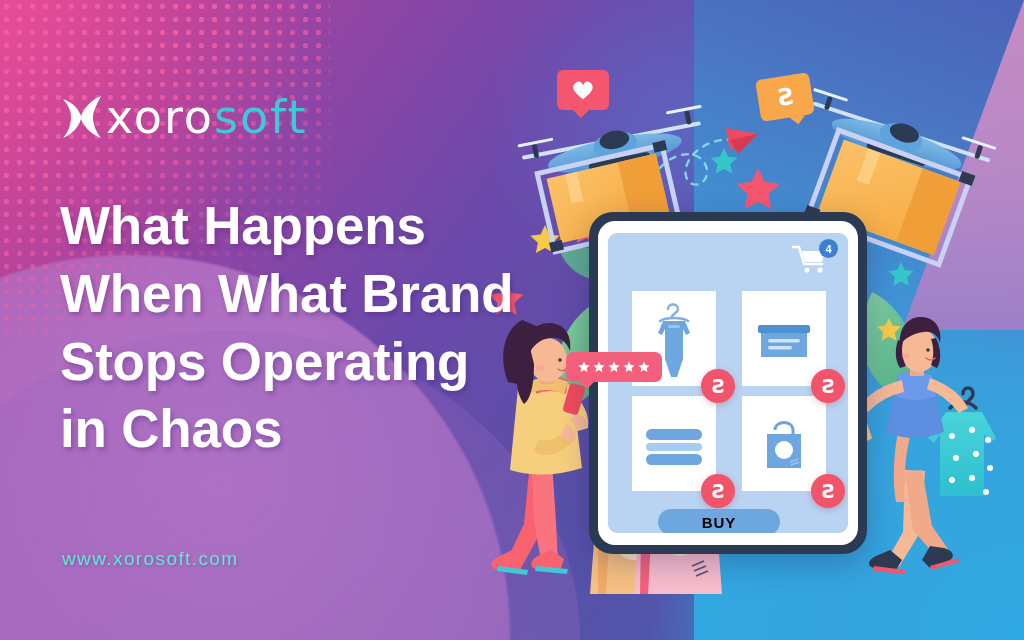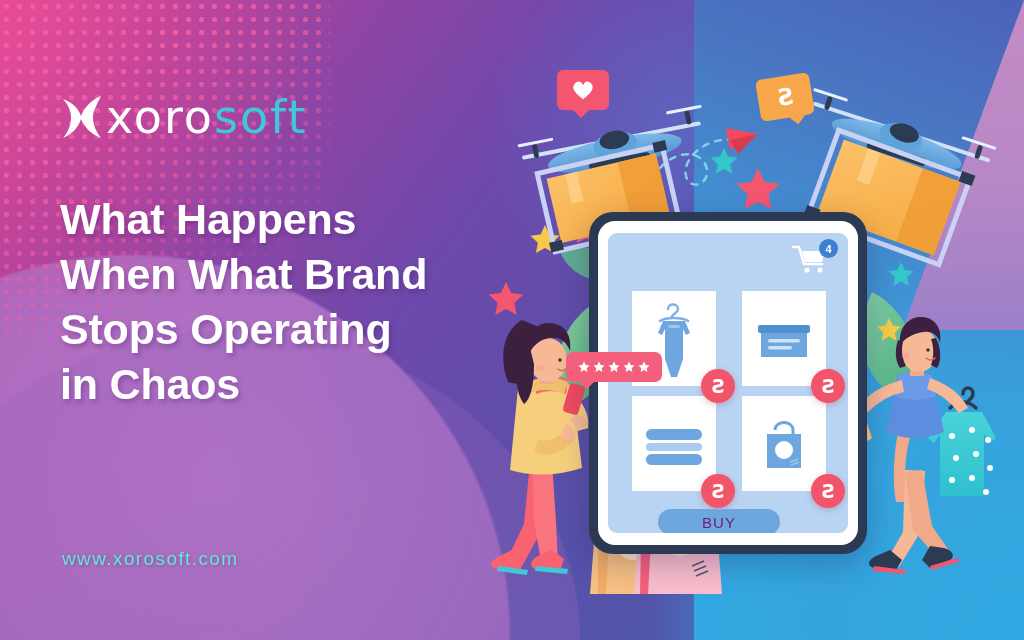--- a/index.html
+++ b/index.html
@@ -41,21 +41,21 @@
   
   .logo{position:absolute;left:60px;top:62px;display:flex;align-items:center;gap:2px;margin-top:31px;}
   .logo-x{width:44px;height:48px;}
   .logo-text{font-size:46px;font-weight:400;letter-spacing:2px;line-height:1;
     font-family:"DejaVu Sans", sans-serif;}
   .logo-a{color:#ffffff;}
   .logo-b{color:#3fc8d8;}
 
   
   .headline{position:absolute;left:60px;top:192px;width:440px;
-    color:#fff;font-size:43px;font-weight:bold;line-height:1.28;
+    color:#fff;font-size:53px;font-weight:bold;line-height:1.28;
     letter-spacing:-.2px;
     text-shadow:2px 3px 5px rgba(70,30,110,.35);}
   .headline div{white-space:nowrap;}
 
   .weburl{position:absolute;left:62px;top:548px;color:#5eead4;
     font-size:19px;letter-spacing:1.4px;font-weight:400;
     text-shadow:1px 1px 3px rgba(60,20,100,.3);}
 
   
   .art{position:absolute;left:0;top:0;width:1024px;height:640px;}
@@ -75,21 +75,21 @@
   .card.c2{left:134px;top:58px;width:84px;height:95px;}
   .card.c3{left:24px;top:163px;width:84px;height:95px;}
   .card.c4{left:134px;top:163px;width:84px;height:95px;}
   .pricetag{position:absolute;width:34px;height:34px;border-radius:50%;background:#f2546a;
     display:flex;align-items:center;justify-content:center;
     box-shadow:0 2px 6px rgba(150,30,60,.25);}
   .pricetag span{color:#fff;font-size:19px;font-weight:bold;font-family:"DejaVu Sans",sans-serif;
     transform:scaleX(-1);line-height:1;}
   .buy-btn{position:absolute;left:50px;top:276px;width:122px;height:26px;border-radius:13px;
     background:#6ea7e0;display:flex;align-items:center;justify-content:center;}
-  .buy-btn span{color:#701a75;font-size:15px;font-weight:normal;letter-spacing:1px;}
+  .buy-btn span{color:#000000;font-size:15px;font-weight:bold;letter-spacing:1px;}
 
   
   .bub-stars{position:absolute;left:566px;top:352px;width:96px;height:30px;border-radius:7px;
     background:#f4607c;display:flex;align-items:center;justify-content:center;gap:3px;}
   .bub-stars:after{content:"";position:absolute;left:14px;bottom:-7px;border:7px solid transparent;
     border-top-color:#f4607c;border-bottom:0;}
   .bub-heart{position:absolute;left:557px;top:70px;width:52px;height:40px;border-radius:6px;
     background:#f4566f;display:flex;align-items:center;justify-content:center;}
   .bub-heart:after{content:"";position:absolute;left:16px;bottom:-8px;border:8px solid transparent;
     border-top-color:#f4566f;border-bottom:0;}

